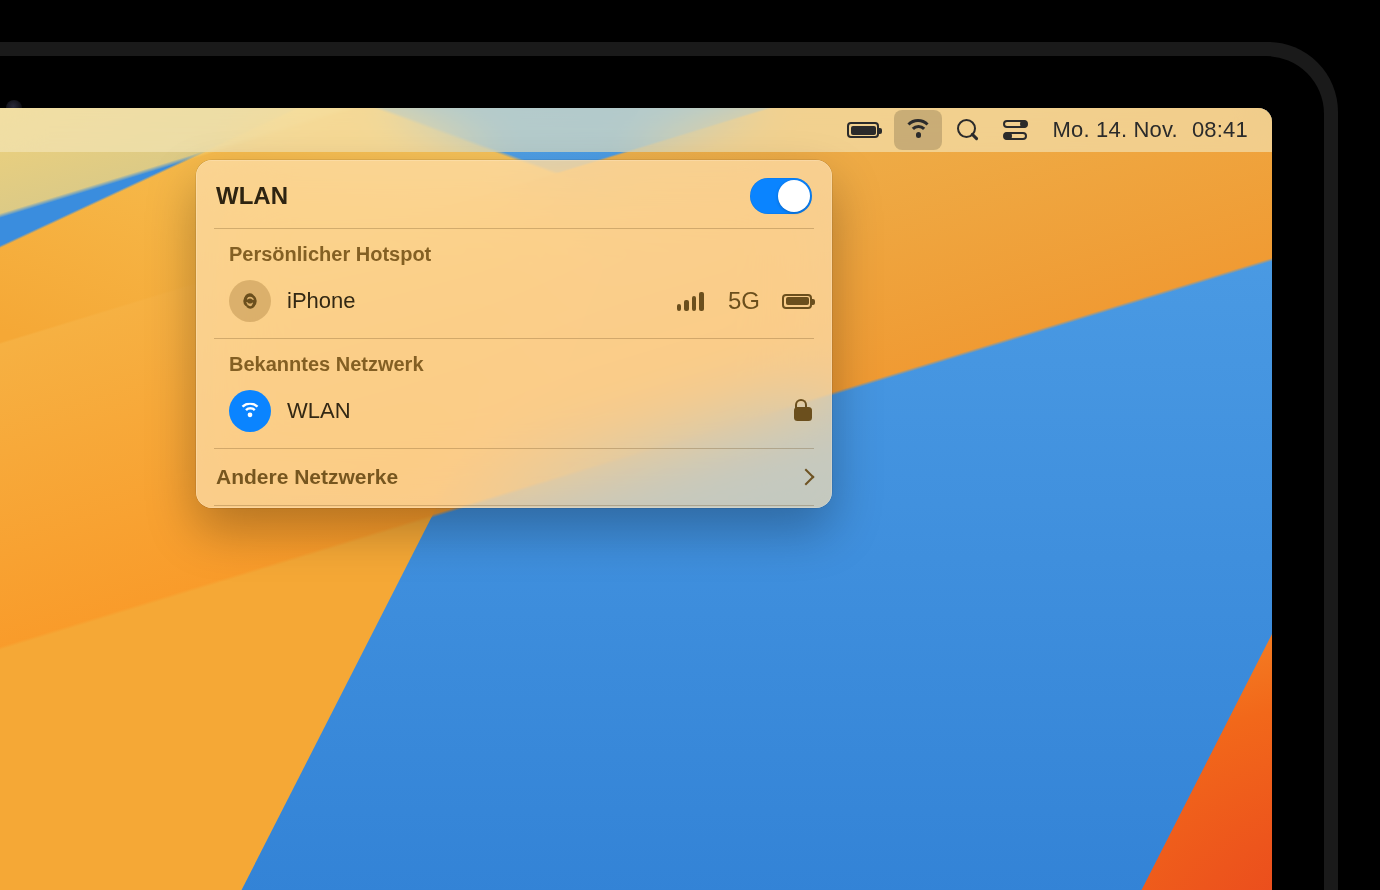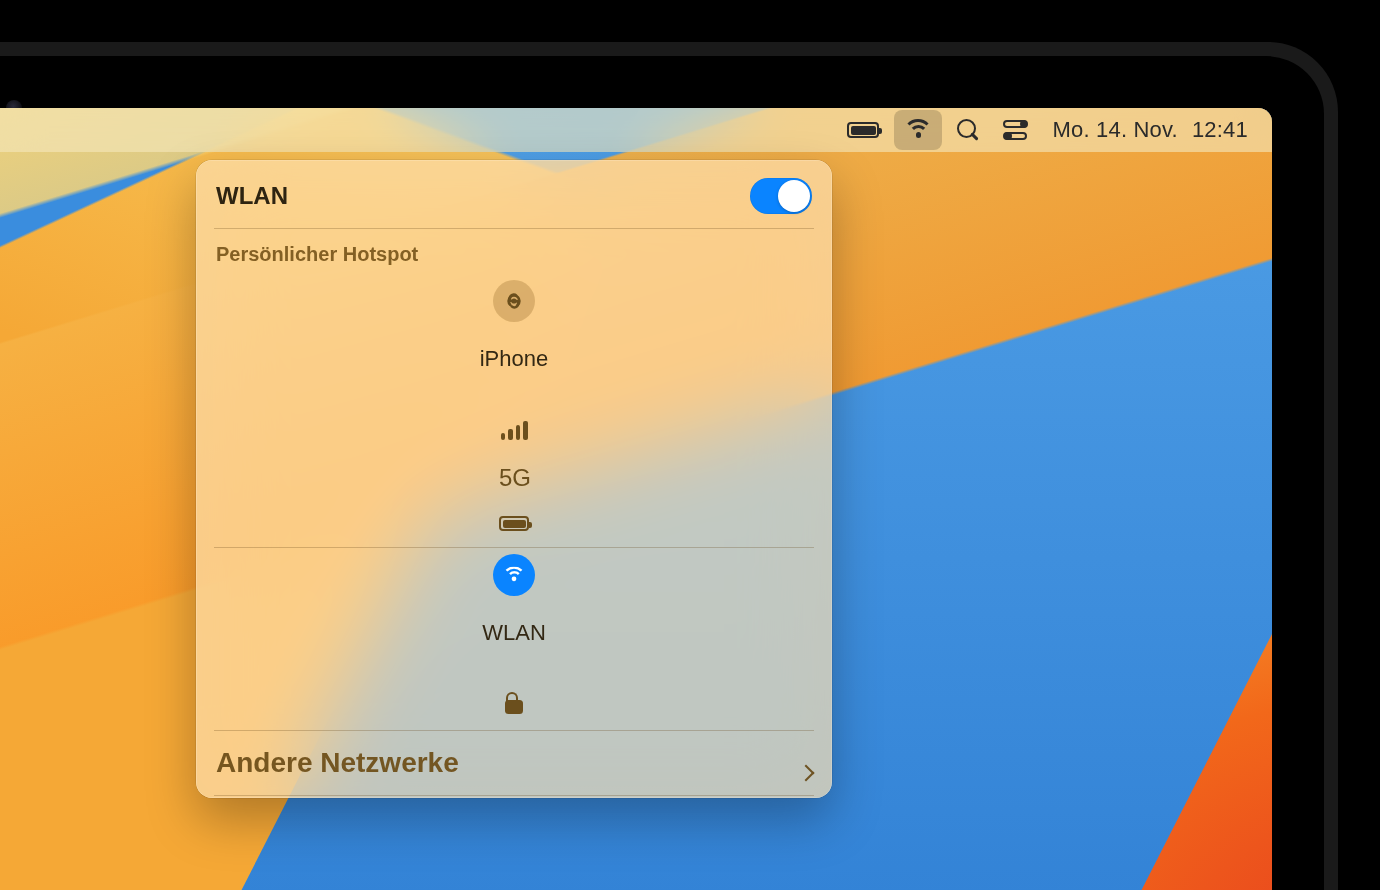--- a/index.html
+++ b/index.html
@@ -128,29 +128,29 @@
   background: rgba(250, 222, 176, 0.72);
   backdrop-filter: blur(40px) saturate(1.2);
   border-radius: 16px;
   box-shadow:
     0 0 0 0.5px rgba(0,0,0,0.15),
     0 22px 50px rgba(0,0,0,0.28),
     inset 0 0 0 0.5px rgba(255,255,255,0.35);
   padding: 4px 0 2px;
   color: #3a2c12;
 }
-.panel .section { padding: 0 20px; }
+.panel .section { padding: 0 20px; margin-left: 13px; }
 .panel .header-row { display:flex; align-items:center; justify-content:space-between; padding: 14px 20px 14px 20px;}
 .panel .title { font-size: 24px; font-weight: 700; color:#2e2411;}
 .panel .divider { height:1px; background: rgba(99,73,30,0.28); margin: 0 18px; }
 .panel .sect-label { font-size: 20px; font-weight:700; color: rgba(122,86,27,0.92); padding: 14px 0 8px;}
-.panel .net-row { display:flex; align-items:center; gap:24px; padding: 6px 0 16px; border-radius:8px;flex-direction:column; }
+.panel .net-row { display:flex; align-items:center; gap:16px; padding: 6px 0 16px; border-radius:8px; }
 .panel .net-row .name { font-size: 22px; font-weight: 500; color:#332814;}
 .panel .net-row .spacer{flex:1;}
-.panel .link-row { display:flex; align-items:flex-end; justify-content:space-between; padding: 16px 20px; font-size:28px; font-weight:700; color: rgba(112,80,26,0.95);}
+.panel .link-row { display:flex; align-items:center; justify-content:space-between; padding: 16px 20px; font-size:21px; font-weight:700; color: rgba(112,80,26,0.95);}
 .panel .settings-row { padding: 16px 20px 18px; font-size:21px; font-weight:500; color:#3a2c12;}
 
 
 .toggle { width:62px; height:36px; background:#0a84ff; border-radius:20px; position:relative; box-shadow: inset 0 0 0 0.5px rgba(0,0,0,0.1);}
 .toggle .knob{ position:absolute; width:32px; height:32px; background:#fff; border-radius:50%; right:2px; top:2px; box-shadow:0 1px 3px rgba(0,0,0,0.25);}
 
 
 .ic-circ{ width:42px; height:42px; border-radius:50%; display:flex; align-items:center; justify-content:center; flex:0 0 42px;}
 .ic-hotspot{ background: rgba(151,109,44,0.32);}
 .ic-hotspot svg{ width:26px; height:26px; }
@@ -220,21 +220,21 @@
           <span class="cc-ic">
             <span class="pill top"></span>
               <span class="knob tr"></span>
             <span class="pill bot"></span>
               <span class="knob bl"></span>
           </span>
         </div>
       </div>
       <div class="datetime">
         <span>Mo. 14. Nov.</span>
-        <span>12:41</span>
+        <span>08:41</span>
       </div>
     </div>
 
     <div class="panel">
       <div class="header-row">
         <div class="title">WLAN</div>
         <div class="toggle">
           <div class="knob"></div>
         </div>
       </div>
@@ -265,20 +265,21 @@
           <span class="batt2">
               <span class="body">
                 <span class="fill"></span>
               </span>
             </span>
         </div>
       </div>
       <div class="divider"></div>
 
       <div class="section">
+        <div class="sect-label">Bekanntes Netzwerk</div>
         <div class="net-row">
           <div class="ic-circ ic-wifi">
             <span class="wifi">
                 <span class="arc a1"></span>
                 <span class="arc a2"></span>
                 <span class="dot"></span>
               </span>
           </div>
           <div class="name">WLAN</div>
           <div class="spacer"></div>

